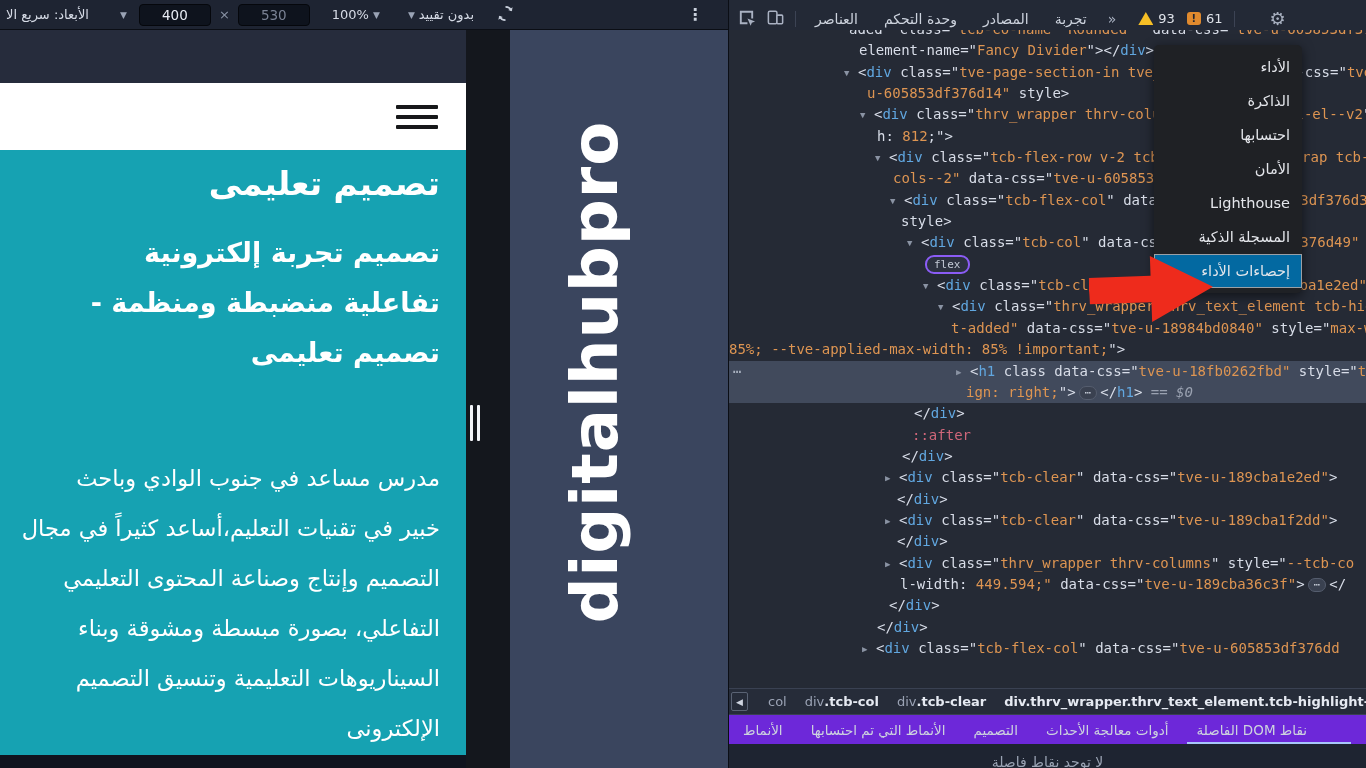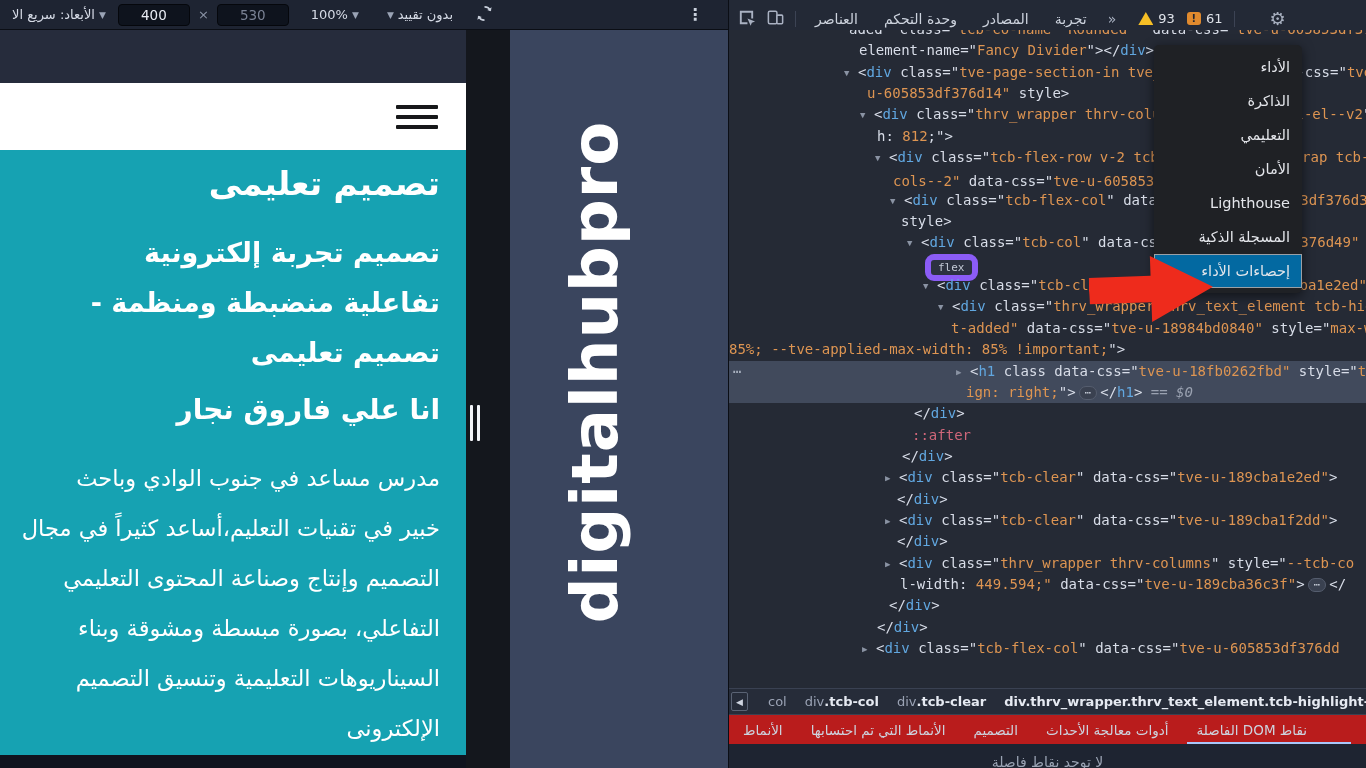--- a/index.html
+++ b/index.html
@@ -57,55 +57,55 @@
   .devtools{position:absolute;left:729px;top:30px;width:637px;height:738px;background:#252a35;overflow:hidden;}
   .code{position:absolute;left:0;top:0;width:637px;height:628px;overflow:hidden;
         font-family:"DejaVu Sans Mono",monospace;font-size:14px;color:#d8dde8;}
   .cl{height:21.35px;line-height:21.35px;white-space:nowrap;position:relative;}
   .cl:first-child{margin-top:-11px;}
   .cl.sel{background:#414a5c;}
   .crt{display:inline-block;width:14px;color:#8a93a3;font-size:9px;vertical-align:1px;}
   .gut{position:absolute;left:4px;top:0;color:#aab2c0;letter-spacing:-1px;}
   .tk-w{color:#d8dde8;} .tk-b{color:#61a7e0;} .tk-o{color:#de9552;}
   .tk-p{color:#cf6679;} .tk-g{color:#9aa2b1;font-style:italic;}
-  .bdg{display:inline-block;border:6px solid #8b5cf6;border-radius:9px;padding:0 7px;margin:0 3px;
+  .bdg{display:inline-block;border:2px solid #8b5cf6;border-radius:9px;padding:0 7px;margin:0 3px;
        font-size:11px;line-height:15px;color:#c3cad6;background:#2c3240;vertical-align:1px;}
   .dts{display:inline-block;background:#3a4150;border:1px solid #555d6e;border-radius:8px;padding:0 5px;
        margin:0 3px;font-size:11px;line-height:12px;color:#cfd5e0;vertical-align:1px;}
 
   .menu{position:absolute;left:425px;top:15px;width:148px;background:#1f2125;border-radius:5px;
         box-shadow:0 3px 12px rgba(0,0,0,.55);padding:5px 0;z-index:5;}
   .menu-item{height:34px;line-height:34px;padding:0 12px;text-align:right;direction:rtl;color:#e4e6eb;
              font-size:14.5px;white-space:nowrap;}
   .menu-item.focused{background:#0369a1;outline:1px solid #9aa0a6;outline-offset:-1px;}
   .red-arrow{position:absolute;left:360px;top:226px;width:124px;height:66px;z-index:6;
              background:#ee2b1c;transform:rotate(-2deg);
              clip-path:polygon(0 30%,50% 30%,50% 0,100% 50%,50% 100%,50% 70%,0 70%);}
 
   .crumbs{position:absolute;left:0;top:658px;width:637px;height:26px;background:#262c39;
           border-top:1px solid #3a4152;display:flex;align-items:center;font-size:13px;color:#9ba3b5;gap:18px;
           padding-left:2px;white-space:nowrap;overflow:hidden;}
   .crumb strong{color:#e6eaf2;font-weight:bold;}
   .crumb-nav{width:17px;height:19px;border:1px solid #5a6374;border-radius:2px;color:#cfd5e0;
              display:flex;align-items:center;justify-content:center;font-size:9px;flex:0 0 auto;margin-right:2px;}
-  .bottabs{position:absolute;left:0;top:684px;width:637px;height:30px;background:#b91c1c;
+  .bottabs{position:absolute;left:0;top:684px;width:637px;height:30px;background:#6d28d9;
            border-top:1px solid #3a4152;display:flex;align-items:center;font-size:13.5px;color:#cdd3de;}
   .btab{padding:0 14px;height:30px;display:flex;align-items:center;white-space:nowrap;position:relative;}
   .btab.active::after{content:"";position:absolute;left:4px;right:-30px;bottom:0;height:2.5px;background:#a8c7fa;}
   .empty-strip{position:absolute;left:0;top:714px;width:637px;height:24px;background:#1e2431;overflow:hidden;}
   .empty-strip div{position:absolute;left:0;right:0;top:10px;text-align:center;color:#9aa3b3;font-size:14px;}
   .panel-divider{position:absolute;left:728px;top:0;width:1px;height:768px;background:#0b0e15;}
 </style>
 </head>
 <body>
 
 <div class="stage">
 
   <div class="dev-toolbar">
-    <div class="tb-item" style="margin-left:12px;">
+    <div class="tb-item" style="margin-left:6px;gap:27px;">
       <span>الأبعاد: سريع الا</span>
       <span class="tb-caret">▼</span>
     </div>
     <div class="num-input" style="margin-left:8px;">400</div>
     <span style="color:#8a93a5;margin:0 8px;">×</span>
     <div class="num-input dim">530</div>
     <div class="tb-item" style="margin-left:22px;">
       <span>100%</span>
       <span class="tb-caret">▼</span>
     </div>
@@ -165,21 +165,20 @@
             <i></i>
           </div>
       </div>
       <div class="page-teal">
         <div class="pg-h1">تصميم تعليمى</div>
         <div class="pg-sub">
             <div>تصميم تجربة إلكترونية</div>
             <div>تفاعلية منضبطة ومنظمة -</div>
             <div>تصميم تعليمى</div>
           </div>
-        <div class="pg-name">انا علي فاروق نجار</div>
         <div class="pg-body">
             <div>مدرس مساعد في جنوب الوادي وباحث</div>
             <div>خبير في تقنيات التعليم،أساعد كثيراً في مجال</div>
             <div>التصميم وإنتاج وصناعة المحتوى التعليمي</div>
             <div>التفاعلي، بصورة مبسطة ومشوقة وبناء</div>
             <div>السيناريوهات التعليمية وتنسيق التصميم</div>
             <div>الإلكترونى</div>
           </div>
       </div>
       <div class="page-bottom"></div>
@@ -223,21 +222,21 @@
         <div class="cl" style="padding-left: 156px;"><span class="crt">▶</span><span class="tk-w">&lt;</span><span class="tk-b">div</span><span class="tk-w"> class="</span><span class="tk-o">thrv_wrapper thrv-columns</span><span class="tk-w">" style="</span><span class="tk-o">--tcb-co</span></div>
         <div class="cl" style="padding-left: 171px;"><span class="tk-w">l-width: </span><span class="tk-o">449.594;"</span><span class="tk-w"> data-css="</span><span class="tk-o">tve-u-189cba36c3f"</span><span class="tk-w">&gt;</span><span class="dts">⋯</span><span class="tk-w">&lt;/</span></div>
         <div class="cl" style="padding-left: 160px;"><span class="tk-w">&lt;/</span><span class="tk-b">div</span><span class="tk-w">&gt;</span></div>
         <div class="cl" style="padding-left: 148px;"><span class="tk-w">&lt;/</span><span class="tk-b">div</span><span class="tk-w">&gt;</span></div>
         <div class="cl" style="padding-left: 133px;"><span class="crt">▶</span><span class="tk-w">&lt;</span><span class="tk-b">div</span><span class="tk-w"> class="</span><span class="tk-o">tcb-flex-col</span><span class="tk-w">" data-css="</span><span class="tk-o">tve-u-605853df376dd</span></div>
       </div>
 
     <div class="menu">
         <div class="menu-item">الأداء</div>
         <div class="menu-item">الذاكرة</div>
-        <div class="menu-item">التعليمي</div>
+        <div class="menu-item">احتسابها</div>
         <div class="menu-item">الأمان</div>
         <div class="menu-item">Lighthouse</div>
         <div class="menu-item">المسجلة الذكية</div>
         <div class="menu-item focused">إحصاءات الأداء</div>
       </div>
     <div class="red-arrow"></div>
 
     <div class="crumbs">
       <span class="crumb-nav">◀</span>
     <span class="crumb"><span>col</span></span>

